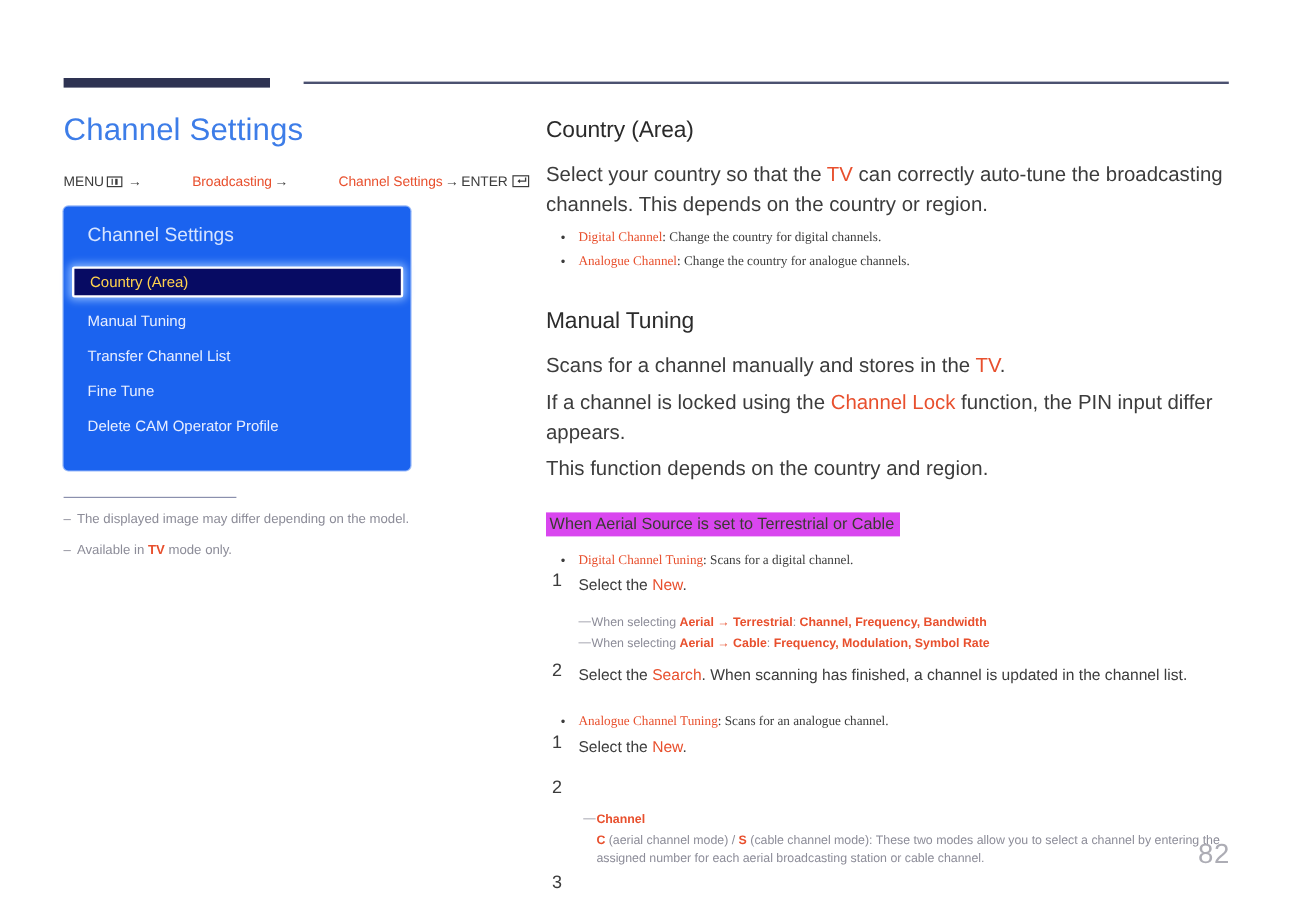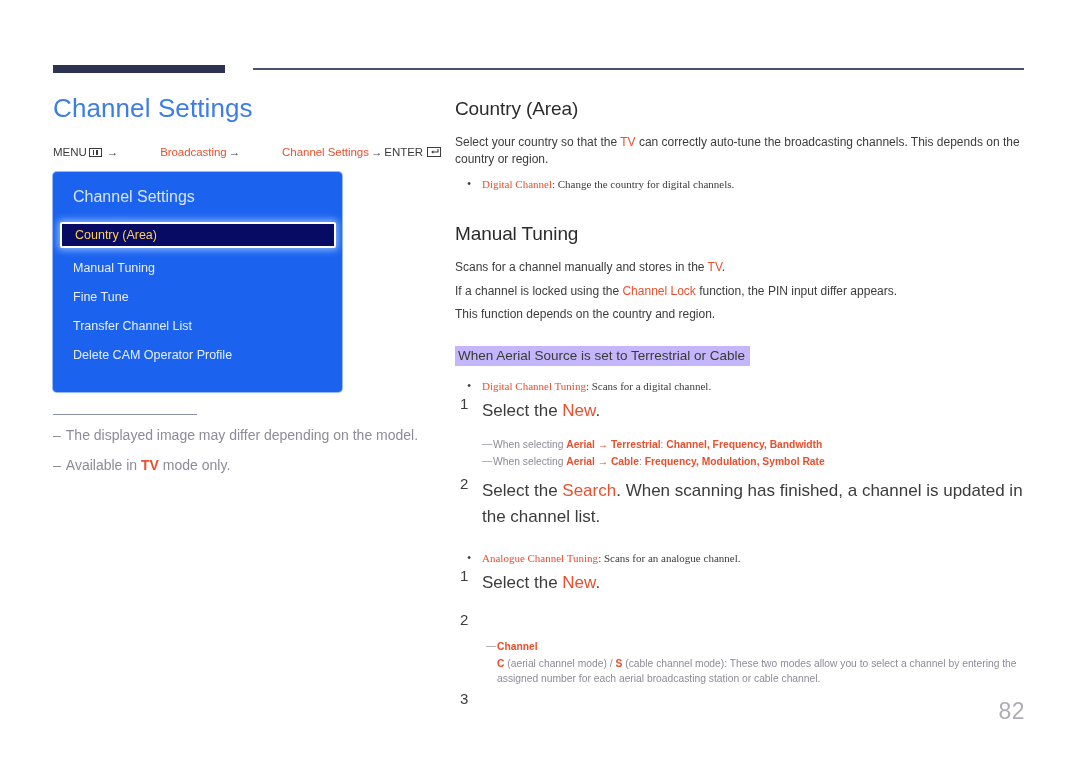--- a/index.html
+++ b/index.html
@@ -145,21 +145,21 @@
     margin-top: 22px;
     width: 155px;
   }
   .foot-rule {
     width: 144px;
     height: 1.5px;
     background: #8b90ad;
     margin-bottom: 11px;
   }
   .foot-line {
-    font-size: 14px;
+    font-size: 11px;
     color: #8c8c98;
     line-height: 1.3;
     margin-bottom: 11px;
     white-space: nowrap;
   }
   .foot-line .dash { margin-right: 5px; }
   .foot-line .hl { color: #e8502e; font-weight: bold; }
 
   
   .right-col {
@@ -171,21 +171,21 @@
   h2.sec {
     font-size: 19px;
     font-weight: 400;
     color: #2b2b2b;
     margin: 0 0 14px 0;
     letter-spacing: -0.1px;
   }
   h2.sec.second { margin-top: 31px; }
 
   p.body {
-    font-size: 12px;
+    font-size: 17px;
     line-height: 1.45;
     color: #3c3c3c;
     margin: 0 0 7px 0;
   }
   p.body.tight { margin-bottom: 6px; }
   .hl { color: #e8502e; }
 
   ul.bullets {
     list-style: none;
     margin: 2px 0 0 0;
@@ -204,21 +204,21 @@
     content: "\2022";
     position: absolute;
     left: 12px;
     top: -1px;
     font-size: 12px;
     color: #3c3c3c;
   }
 
   .yellow-head {
     display: inline-block;
-    background: #c4b5fd;
+    background: #d946ef;
     color: #3a3a32;
     font-size: 13.5px;
     padding: 2px 5px 3px 3px;
     margin: 17px 0 10px 0;
     font-weight: 400;
   }
 
   .steps { margin: 0; padding: 0; }
   .step {
     position: relative;
@@ -227,21 +227,21 @@
     min-height: 17px;
   }
   .step .num {
     position: absolute;
     left: 5px;
     top: -3px;
     font-size: 15px;
     color: #3c3c3c;
   }
   .step .txt {
-    font-size: 17px;
+    font-size: 13px;
     line-height: 1.5;
     color: #3c3c3c;
   }
 
   .subnote {
     position: relative;
     padding-left: 38px;
     font-size: 10.3px;
     line-height: 1.45;
     color: #8c8c98;
@@ -302,22 +302,22 @@
           <path d="M9 1 V4 H3" stroke="#3c3c3c" stroke-width="1.1" fill="none"></path>
           <path d="M4.4 2.2 L2.2 4 L4.4 5.8 Z" fill="#3c3c3c"></path>
         </svg></span>
   </div>
 
   <div class="osd-panel">
     <div class="osd-title">Channel Settings</div>
     <div class="osd-item selected">Country (Area)</div>
     <div class="osd-gap"></div>
     <div class="osd-item">Manual Tuning</div>
+    <div class="osd-item">Transfer Channel List</div>
     <div class="osd-item">Fine Tune</div>
-    <div class="osd-item">Transfer Channel List</div>
     <div class="osd-item">Delete CAM Operator Profile</div>
   </div>
 
   <div class="footnotes">
     <div class="foot-rule"></div>
     <div class="foot-line">
       <span class="dash">–</span><span>The displayed image may differ depending on the model.</span>
     </div>
     <div class="foot-line">
       <span class="dash">–</span><span>Available in </span><span class="hl">TV</span><span> mode only.</span>
@@ -331,20 +331,23 @@
   <h2 class="sec">Country (Area)</h2>
 
   <p class="body">
     <span>Select your country so that the </span><span class="hl">TV</span><span> can correctly auto-tune the broadcasting channels. This depends on the country or region.</span>
   </p>
 
 
   <ul class="bullets">
     <li>
       <span class="hl">Digital Channel</span><span>: Change the country for digital channels.</span>
+    </li>
+    <li>
+      <span class="hl">Analogue Channel</span><span>: Change the country for analogue channels.</span>
     </li>
   </ul>
 
   <h2 class="sec second">Manual Tuning</h2>
 
   <p class="body tight">
     <span>Scans for a channel manually and stores in the </span><span class="hl">TV</span><span>.</span>
   </p>
 
   <p class="body tight">

